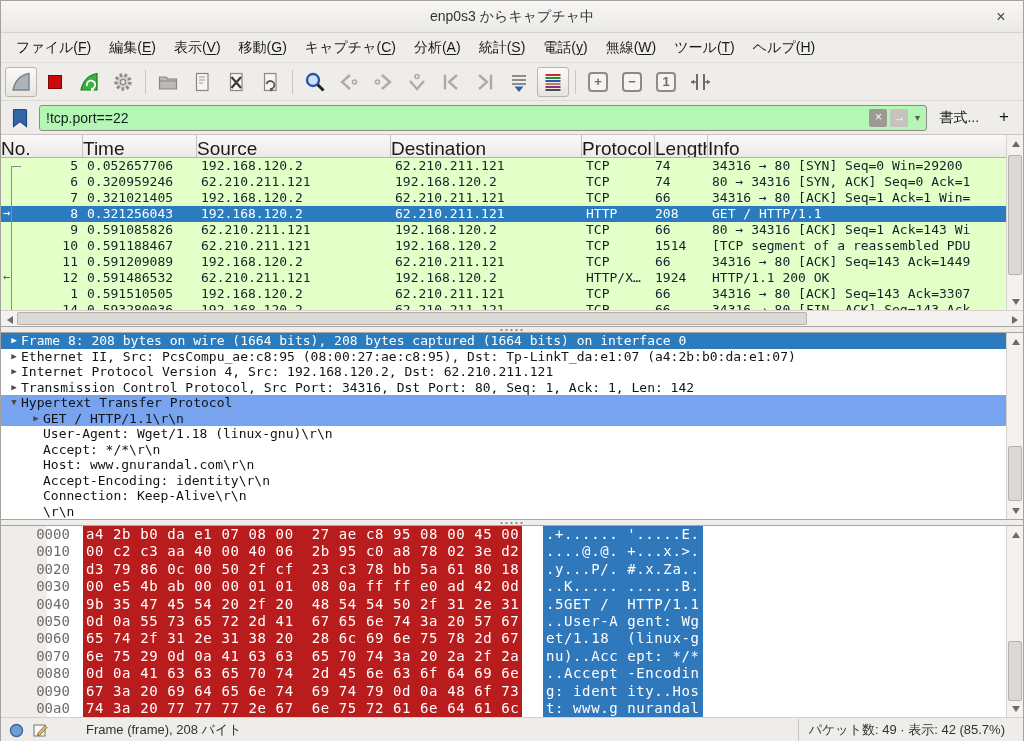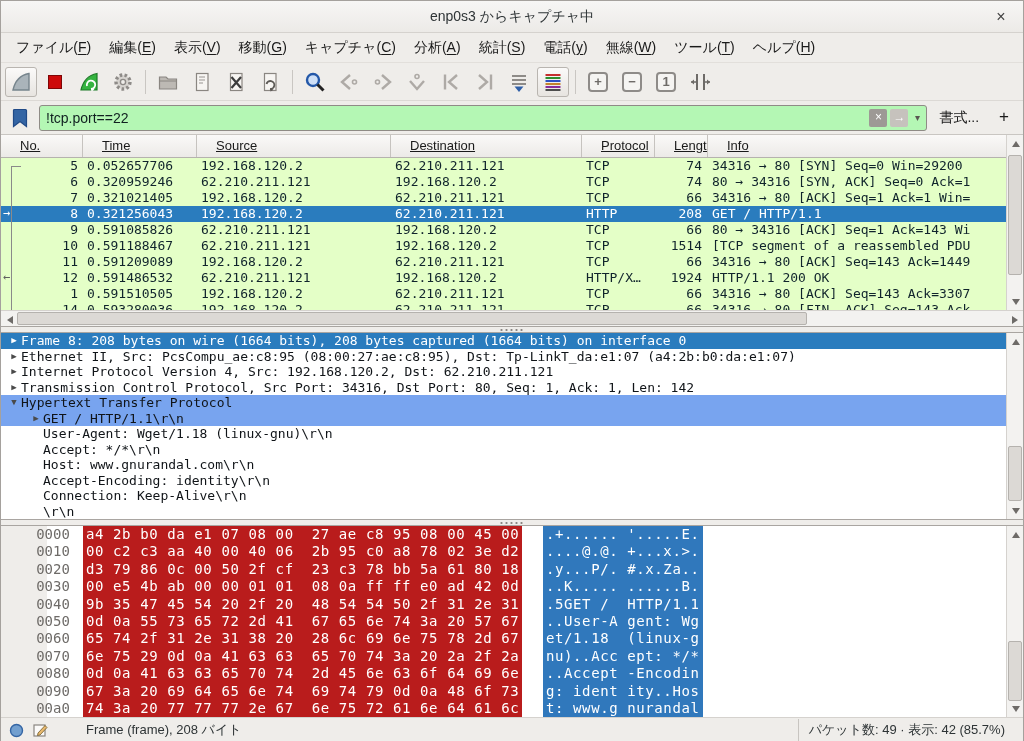--- a/index.html
+++ b/index.html
@@ -32,27 +32,27 @@
   .mini-btn { width:18px; height:18px; flex:none; border-radius:2px; color:#fff; font-size:12px; line-height:17px; text-align:center; }
   .mini-clear { background:#9d9995; }
   .mini-apply { background:#c6c2bd; }
   .mini-caret { color:#5a5752; font-size:10px; width:12px; text-align:center; flex:none; }
   .expr-btn { font-size:14px; color:#1a1a1a; padding:3px 6px; flex:none; }
   .add-btn { font-size:17px; color:#1a1a1a; padding:0 8px 2px 8px; flex:none; }
 
   
   .plist { height:192px; flex:none; position:relative; background:#fff; border-bottom:1px solid #a9a5a1; }
   .plist-head { height:23px; margin-right:17px; display:flex; border-bottom:1px solid #b5b2ae; background:linear-gradient(#faf9f8,#eceae7); }
-  .hcell { font-size:13px; color:#1a1a1a; padding:3px 0 0 19px; border-right:1px solid #c6c3bf; white-space:nowrap; overflow:hidden; flex:none;text-decoration:underline; }
+  .hcell { font-size:19px; color:#1a1a1a; padding:3px 0 0 0; border-right:1px solid #c6c3bf; white-space:nowrap; overflow:hidden; flex:none; }
   .c-no{width:82px;} .c-time{width:114px;} .c-src{width:194px;} .c-dst{width:191px;} .c-proto{width:73px;} .c-len{width:53px;} .c-info{flex:1; border-right:none;}
   .plist-body { height:153px; margin-right:17px; overflow:hidden; background:#fff; }
   .prow { display:flex; height:16px; line-height:16px; background:#e4ffc7; color:#10242c; font-family:"DejaVu Sans Mono","Liberation Mono",monospace; font-size:13px; }
   .prow .cell { flex:none; overflow:hidden; white-space:pre; padding-left:4px; }
   .prow .c-no { display:flex; padding-left:0; }
-  .prow .c-len { text-align:right; padding-right:6px; padding-left:0; }
+  .prow .c-len { text-align:left; padding-right:6px; padding-left:0; }
   .prow .c-info { flex:1; }
   .prow.selected { background:#2a7cbe; color:#fff; }
   .gutter { position:relative; width:28px; height:16px; flex:none; color:#5f5f5f; font-size:12px; line-height:15px; padding-left:2px; }
   .prow.selected .gutter { color:#fff; }
   .g-line .gutter::before { content:""; position:absolute; left:10px; top:0; bottom:0; border-left:1px solid #8a8a8a; }
   .g-first .gutter::before { content:""; position:absolute; left:10px; top:8px; bottom:0; width:9px; border-left:1px solid #8a8a8a; border-top:1px solid #8a8a8a; }
   .prow .num { flex:1; text-align:right; padding-right:5px; }
 
   
   .vscroll { position:absolute; top:0; right:0; bottom:16px; width:17px; background:#f3f2f0; border-left:1px solid #d5d2ce; }

